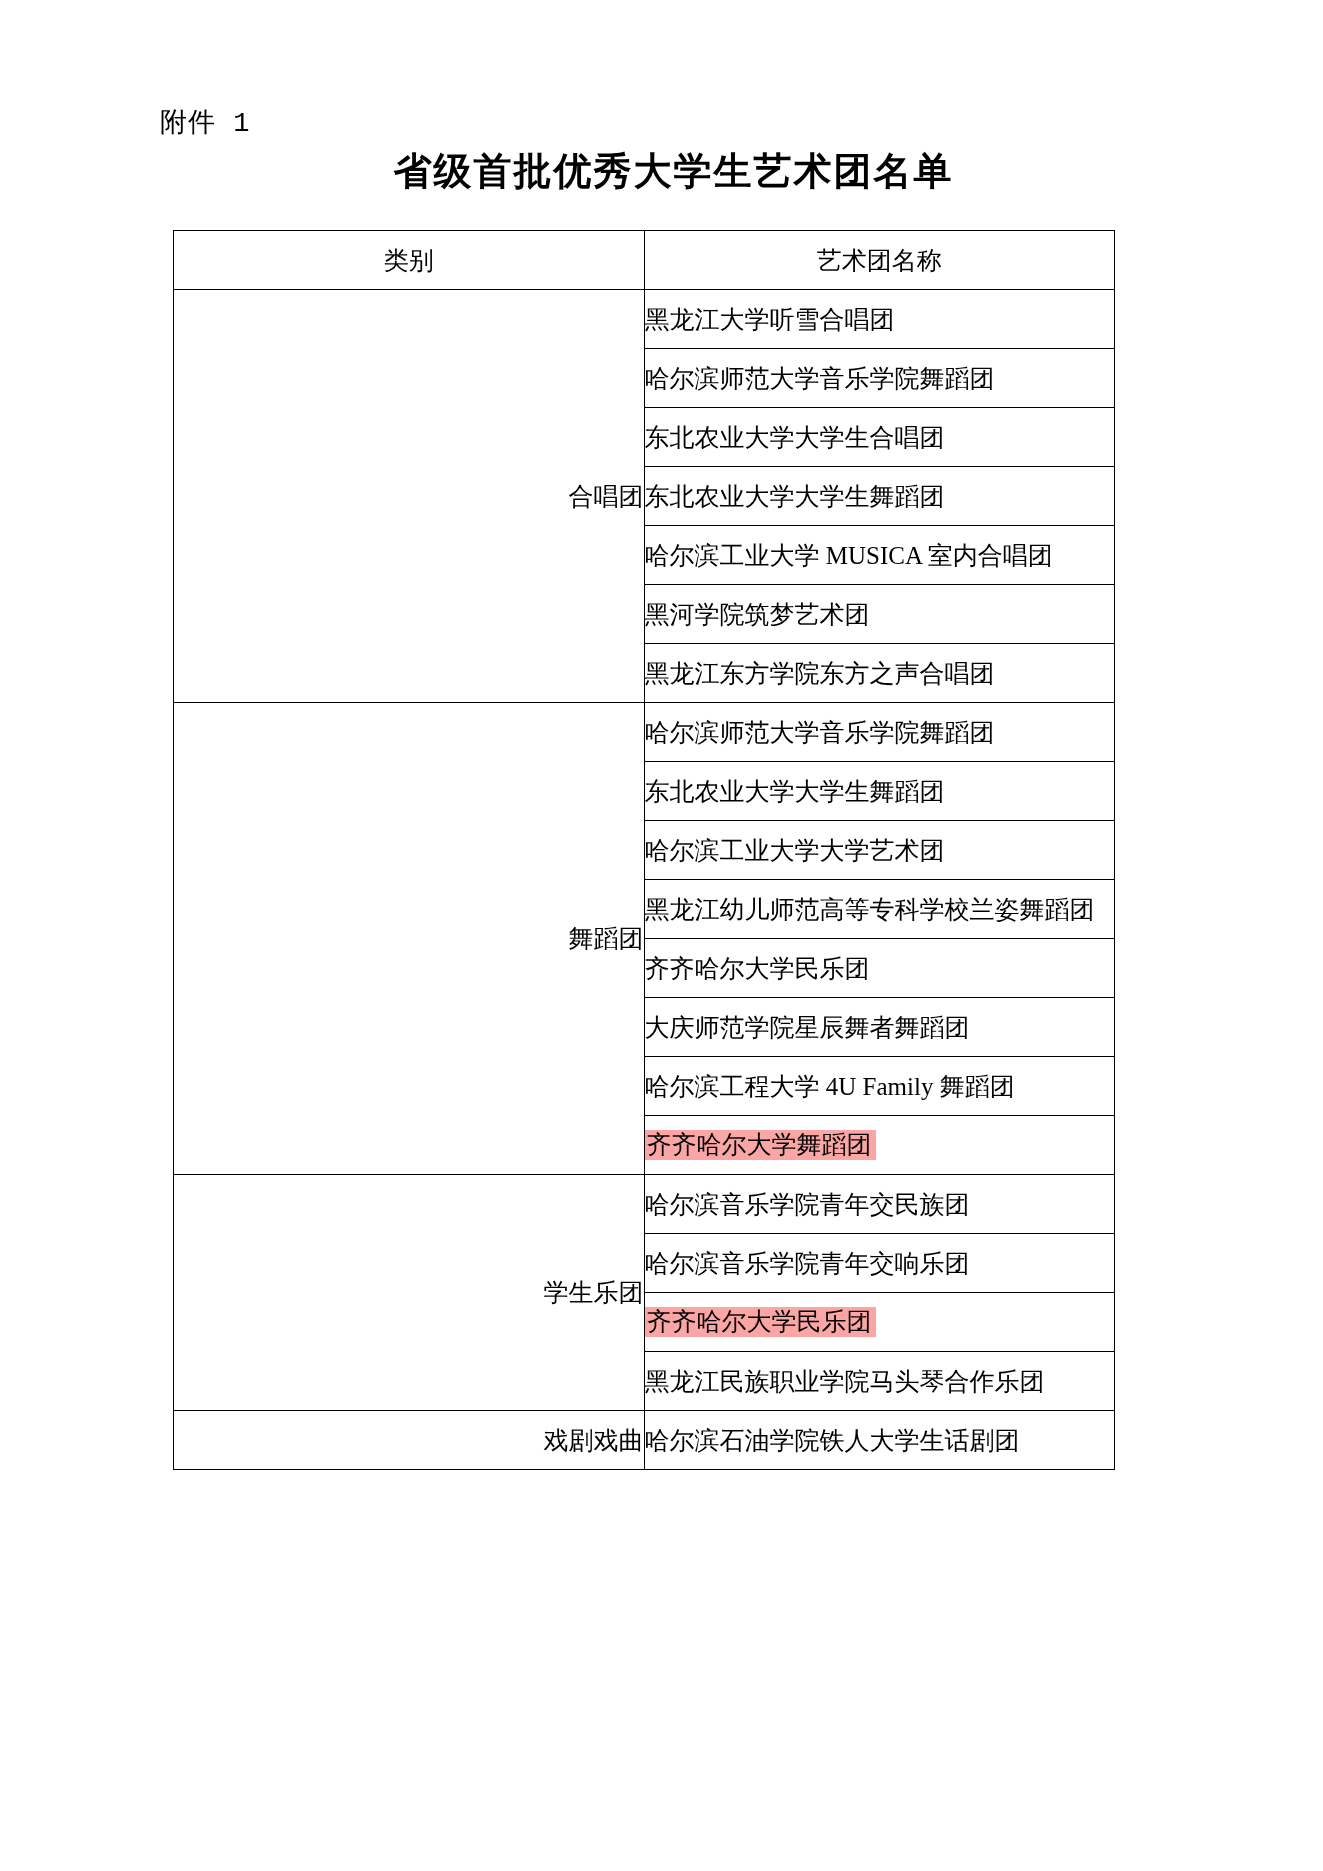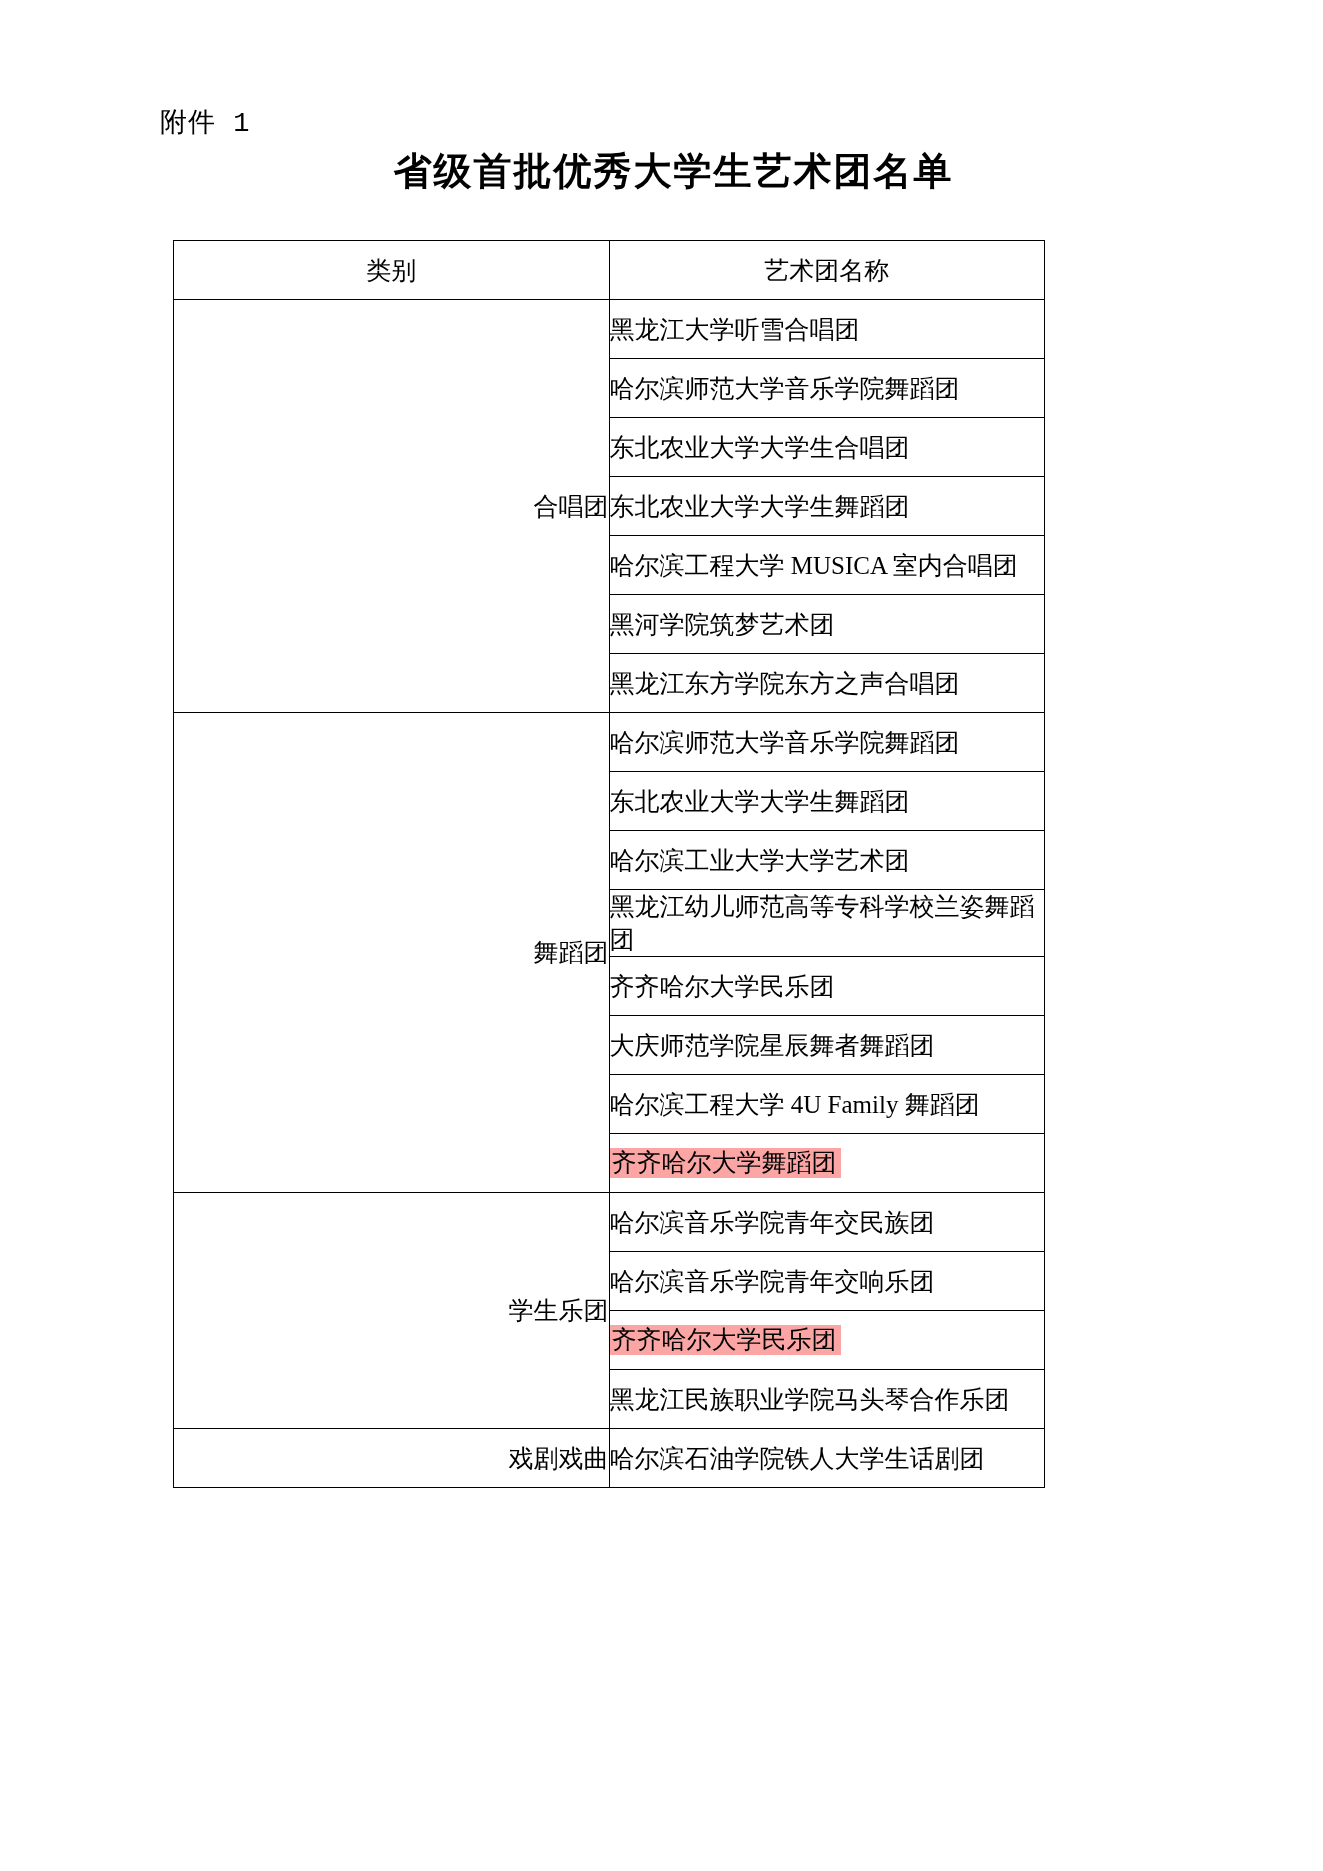--- a/index.html
+++ b/index.html
@@ -40,22 +40,22 @@
     text-align: center;
     font-family: "Liberation Serif", "DejaVu Serif", serif;
     font-size: 38px;
     font-weight: bold;
     letter-spacing: 2px;
     padding-left: 40px;
   }
   table.list-table {
     position: absolute;
     left: 173px;
-    top: 240px;
-    width: 872px;
+    top: 230px;
+    width: 942px;
     border-collapse: collapse;
     table-layout: fixed;
   }
   table.list-table td,
   table.list-table th {
     border: 1.5px solid #000;
     padding: 0;
     height: 58px;
     font-size: 25px;
     font-weight: normal;
@@ -108,21 +108,21 @@
         <tr>
           <td class="name"><span>哈尔滨师范大学音乐学院舞蹈团</span></td>
         </tr>
         <tr>
           <td class="name"><span>东北农业大学大学生合唱团</span></td>
         </tr>
         <tr>
           <td class="name"><span>东北农业大学大学生舞蹈团</span></td>
         </tr>
         <tr>
-          <td class="name"><span>哈尔滨工程大学 MUSICA 室内合唱团</span></td>
+          <td class="name"><span>哈尔滨工业大学 MUSICA 室内合唱团</span></td>
         </tr>
         <tr>
           <td class="name"><span>黑河学院筑梦艺术团</span></td>
         </tr>
         <tr>
           <td class="name"><span>黑龙江东方学院东方之声合唱团</span></td>
         </tr>
         <tr>
           <td class="category" rowspan="8">舞蹈团</td>
           <td class="name"><span>哈尔滨师范大学音乐学院舞蹈团</span></td>

